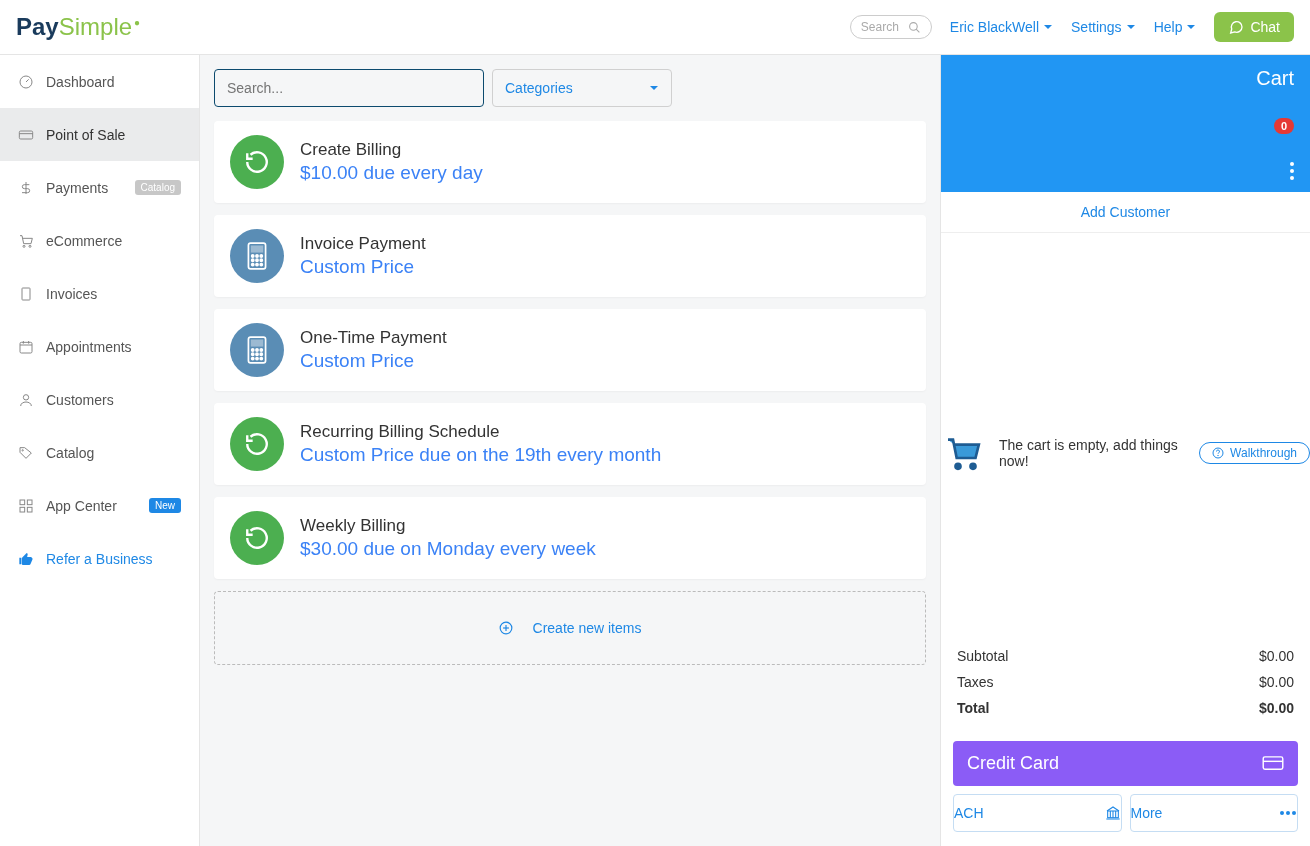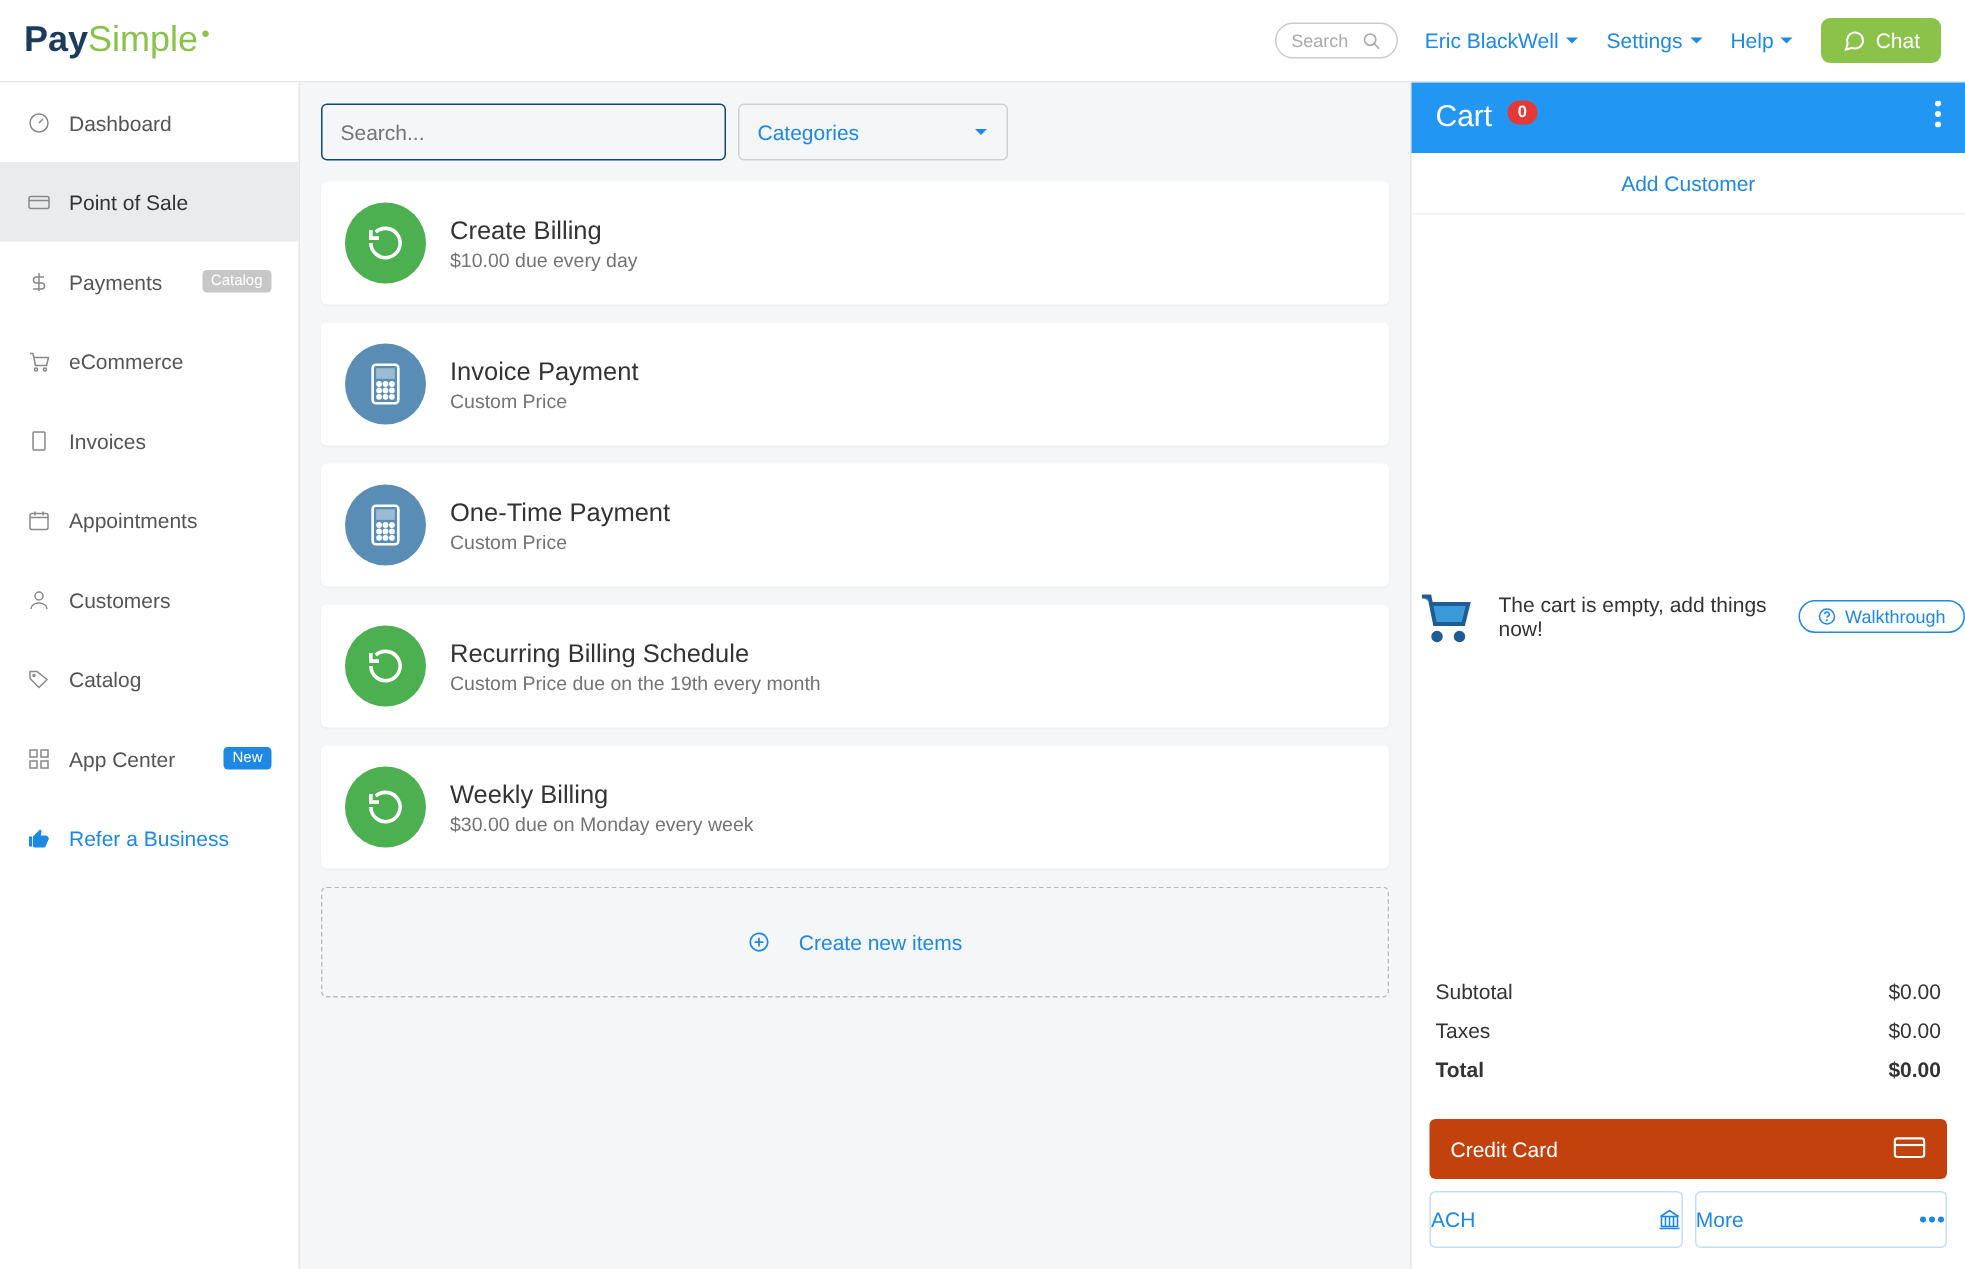--- a/index.html
+++ b/index.html
@@ -131,21 +131,21 @@
   }
   .product-icon {
     width: 54px; height: 54px; border-radius: 50%;
     display: flex; align-items: center; justify-content: center;
     color: #fff;
     flex-shrink: 0;
   }
   .product-icon.green { background: #4caf50; }
   .product-icon.blue { background: #5a8db5; }
   .product-title { font-size: 17px; color: #333; margin-bottom: 2px; }
-  .product-sub { font-size: 13px; color: #737373; }
+  .product-sub { font-size: 19px; color: #3b82f6; }
   .create-new {
     border: 1px dashed #bbb;
     border-radius: 4px;
     padding: 28px;
     text-align: center;
     color: #1e88e5;
     cursor: pointer;
     display: flex;
     align-items: center;
     justify-content: center;
@@ -162,23 +162,24 @@
     background: #fff;
     border-left: 1px solid #e5e5e5;
     display: flex;
     flex-direction: column;
   }
   .cart-header {
     background: #2196f3;
     color: #fff;
     padding: 12px 16px;
     display: flex;
-    align-items: flex-start;
-    gap: 10px;
+    align-items: flex-end;
+    gap: 28px;
     font-size: 20px;
+    flex-direction: column;
   }
   .cart-count {
     background: #e53935; color: #fff; border-radius: 10px;
     font-size: 11px; padding: 2px 7px; font-weight: 600;
   }
   .cart-menu { margin-left: auto; cursor: pointer; }
   .add-customer {
     color: #1e88e5; text-align: center; padding: 12px; cursor: pointer;
     border-bottom: 1px solid #eee;
     font-size: 14px;
@@ -197,24 +198,24 @@
     padding: 3px 12px;
     font-size: 12px;
     display: flex; align-items: center; gap: 6px;
     cursor: pointer;
   }
   .cart-totals { padding: 12px 16px; }
   .total-row { display: flex; justify-content: space-between; padding: 5px 0; font-size: 14px; }
   .total-row.bold { font-weight: 600; }
   .pay-buttons { padding: 8px 12px 14px; }
   .btn-credit {
-    background: #c2410c; color: #fff; border-radius: 4px;
+    background: #8b5cf6; color: #fff; border-radius: 4px;
     padding: 12px 14px; display: flex; align-items: center; justify-content: space-between;
     cursor: pointer; margin-bottom: 8px;
-    font-size: 14px;
+    font-size: 18px;
   }
   .btn-row { display: flex; gap: 8px; }
   .btn-ach, .btn-more {
     flex: 1;
     border: 1px solid #c5ddf3;
     color: #1e88e5;
     border-radius: 4px;
     padding: 10px 0;
     display: flex; align-items: center; justify-content: space-between;
     cursor: pointer;

